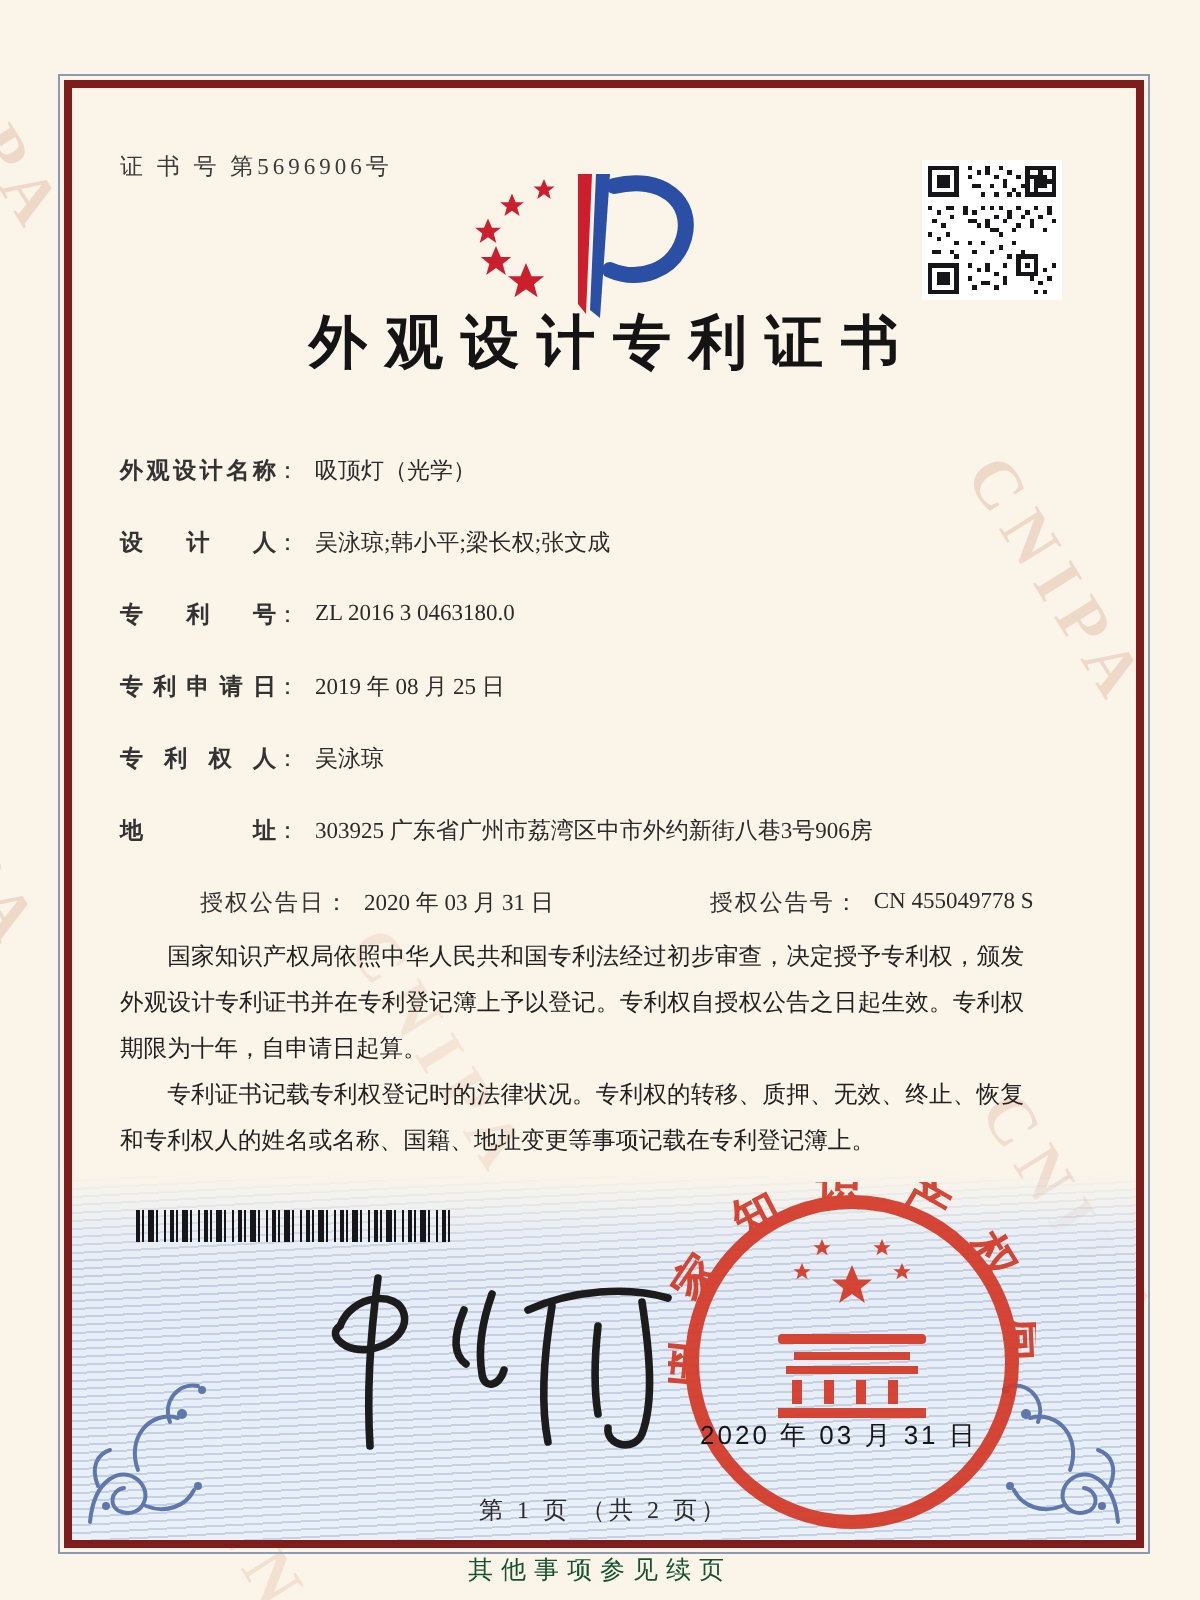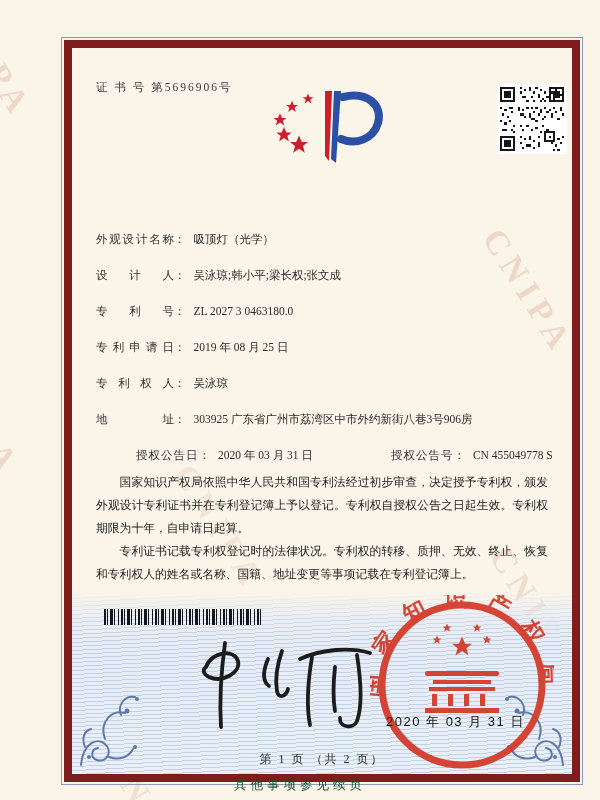--- a/index.html
+++ b/index.html
@@ -17,43 +17,43 @@
     transform:rotate(58deg);transform-origin:left top;
   }
   .wm-a{left:-34px;top:-14px;}
   .wm-b{left:507px;top:222px;}
   .wm-c{left:-46px;top:344px;}
   .wm-d{left:198px;top:458px;opacity:.32;}
   .wm-e{left:514px;top:540px;opacity:.45;}
   .wm-f{left:128px;top:742px;opacity:.4;}
   
   .frame{
-    position:absolute;left:64px;top:40px;width:500px;height:726px;z-index:1;
-    border:8px solid #7f1d1d;
-    outline:1px solid #8d9ab5;outline-offset:2px;
+    position:absolute;left:32px;top:40px;width:500px;height:726px;z-index:1;
+    border:4px solid #7f1d1d;
+    outline:1px solid #8d9ab5;outline-offset:2px;padding-left:32px;
   }
   .cert-no{
     position:absolute;left:24px;top:32px;
     font-size:11.5px;letter-spacing:2px;color:#3a3a3a;
   }
   .logo{position:absolute;left:189px;top:39px;width:135px;height:76px;}
   .qr{
     position:absolute;left:425px;top:36px;width:70px;height:70px;
     background:#fff;padding:3px;box-sizing:border-box;
   }
   .title{
     position:absolute;left:0;top:108px;width:100%;text-align:center;
     font-size:29px;font-weight:700;letter-spacing:9px;padding-left:9px;
     box-sizing:border-box;color:#141414;
   }
   .fields{position:absolute;left:24px;top:173px;right:18px;font-size:11.5px;}
   .frow{height:36px;display:flex;align-items:center;}
   .flabel{
     display:inline-block;width:78px;flex:0 0 78px;
-    text-align:justify;text-align-last:justify;color:#333;
+    text-align:justify;text-align-last:justify;color:#333;font-weight:bold;
   }
   .fcolon{flex:0 0 auto;}
   .fvalue{margin-left:8px;color:#2b2b2b;white-space:nowrap;}
   .grant-pair{display:flex;align-items:center;}
   .grant2{margin-left:38px;display:flex;align-items:center;}
   .glabel{letter-spacing:1px;color:#333;margin-left:40px;}
   .paras{
     position:absolute;left:24px;top:424px;width:452px;
     font-size:11.8px;line-height:1.95;text-align:justify;color:#222;
   }
@@ -142,36 +142,37 @@
       <rect x="2" y="2" width="3" height="3"></rect>
       <path fill-rule="evenodd" d="M22 0h7v7h-7z M23 1v5h5v-5z"></path>
       <rect x="24" y="2" width="3" height="3"></rect>
       <path fill-rule="evenodd" d="M0 22h7v7h-7z M1 23v5h5v-5z"></path>
       <rect x="2" y="24" width="3" height="3"></rect>
       <path fill-rule="evenodd" d="M20 20h5v5h-5z M21 21v3h3v-3z"></path>
       <path d="M9 0h1v1H9z M11 1h1v1h-1z M13 0h1v2h-1z M15 2h1v1h-1z M16 0h1v1h-1z M18 1h1v1h-1z M20 2h1v1h-1z M9 2h1v1H9z M10 4h2v1h-2z M14 4h1v1h-1z M17 3h1v2h-1z M19 5h1v1h-1z M21 4h1v1h-1z M12 6h1v1h-1z M15 6h1v1h-1z M18 6h1v1h-1z M20 6h1v1h-1z M0 9h1v1H0z M2 10h1v1H2z M4 9h2v1H4z M1 12h1v1H1z M3 13h1v1H3z M5 11h1v1H5z M0 15h1v1H0z M2 16h1v1H2z M4 15h1v1H4z M6 17h1v1H6z M1 19h2v1H1z M5 19h1v1H5z M6 20h1v1H6z M8 9h1v2H8z M10 10h1v1h-1z M9 12h2v1H9z M12 9h1v1h-1z M11 13h1v1h-1z M13 12h1v2h-1z M14 9h1v1h-1z M15 11h1v1h-1z M14 14h2v1h-2z M16 9h1v1h-1z M17 12h1v1h-1z M16 15h1v1h-1z M18 10h1v2h-1z M19 14h1v1h-1z M20 9h1v1h-1z M21 11h1v1h-1z M20 13h1v1h-1z M22 10h1v1h-1z M23 12h1v2h-1z M24 9h1v1h-1z M25 11h1v1h-1z M26 14h1v1h-1z M27 9h1v2h-1z M28 12h1v1h-1z M23 2h1v1h-1z M25 1h1v2h-1z M27 3h1v1h-1z M24 5h1v1h-1z M26 6h1v1h-1z M28 5h1v1h-1z M9 22h1v1H9z M11 23h1v1h-1z M13 22h1v2h-1z M15 24h1v1h-1z M17 22h1v1h-1z M9 25h1v1H9z M10 27h1v1h-1z M12 26h2v1h-2z M15 27h1v1h-1z M17 25h1v2h-1z M9 17h1v1H9z M10 19h1v1h-1z M12 17h1v1h-1z M14 19h1v1h-1z M16 18h1v1h-1z M18 20h1v1h-1z M19 17h1v1h-1z M21 19h1v1h-1z M24 22h1v1h-1z M26 23h1v1h-1z M28 22h1v1h-1z M23 25h1v1h-1z M25 26h1v1h-1z M27 25h1v1h-1z M24 28h1v1h-1z M26 28h1v1h-1z M22 22h1v1h-1z"></path>
     </g>
   </svg>
 
+  <div class="title">外观设计专利证书</div>
 
   <div class="fields">
     <div class="frow">
       <span class="flabel">外观设计名称</span>
         <span class="fcolon">：</span>
       <span class="fvalue">吸顶灯（光学）</span>
     </div>
     <div class="frow">
       <span class="flabel">设计人</span>
         <span class="fcolon">：</span>
       <span class="fvalue">吴泳琼;韩小平;梁长权;张文成</span>
     </div>
     <div class="frow">
       <span class="flabel">专利号</span>
         <span class="fcolon">：</span>
-      <span class="fvalue">ZL 2027 3 0463180.0</span>
+      <span class="fvalue">ZL 2016 3 0463180.0</span>
     </div>
     <div class="frow">
       <span class="flabel">专利申请日</span>
         <span class="fcolon">：</span>
       <span class="fvalue">2019 年 08 月 25 日</span>
     </div>
     <div class="frow">
       <span class="flabel">专利权人</span>
         <span class="fcolon">：</span>
       <span class="fvalue">吴泳琼</span>

